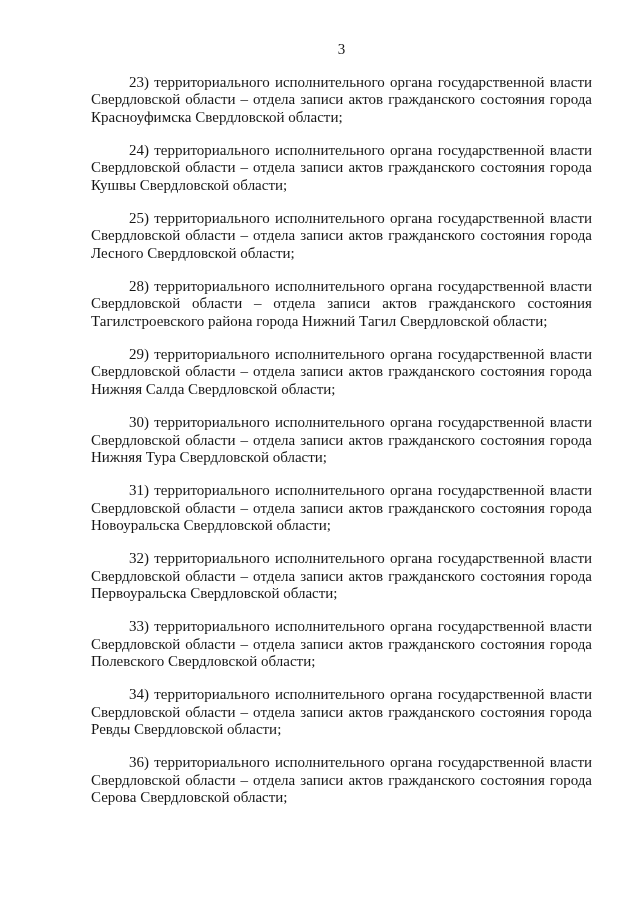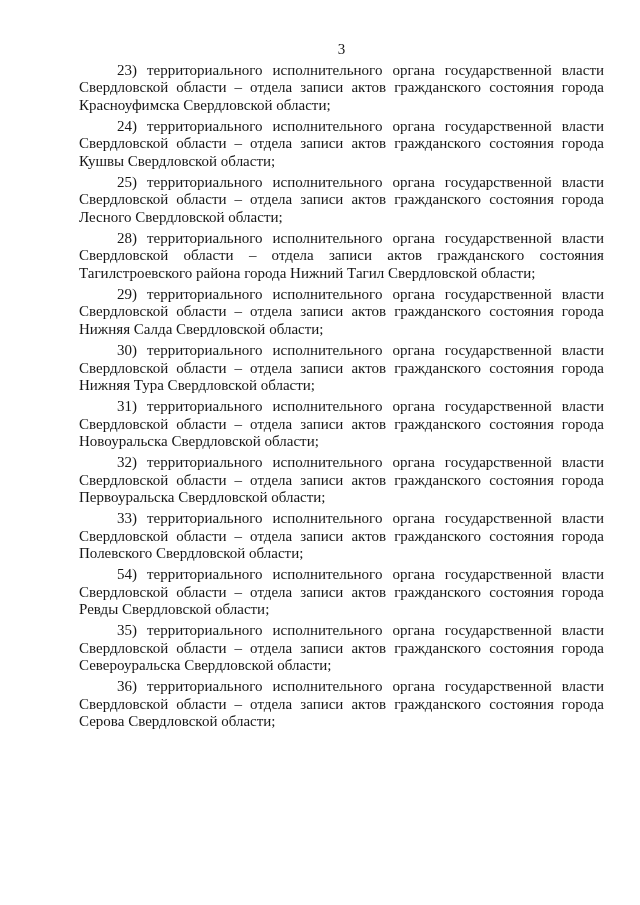--- a/index.html
+++ b/index.html
@@ -22,21 +22,21 @@
     top: 40px;
     width: 533px;
   }
   .page-number {
     text-align: center;
     font-size: 15px;
     line-height: 18px;
     margin: 0 0 4px 0;
   }
   .para {
-    margin: 4px;
+    margin: 16px;
     font-size: 15px;
     line-height: 17.35px;
     text-align: justify;
     text-indent: 38px;
     -webkit-hyphens: none;
     hyphens: none;
   }
 </style>
 </head>
 <body>
@@ -47,18 +47,17 @@
     <div>
         <p class="para">23) территориального исполнительного органа государственной власти Свердловской области – отдела записи актов гражданского состояния города Красноуфимска Свердловской области;</p>
         <p class="para">24) территориального исполнительного органа государственной власти Свердловской области – отдела записи актов гражданского состояния города Кушвы Свердловской области;</p>
         <p class="para">25) территориального исполнительного органа государственной власти Свердловской области – отдела записи актов гражданского состояния города Лесного Свердловской области;</p>
         <p class="para">28) территориального исполнительного органа государственной власти Свердловской области – отдела записи актов гражданского состояния Тагилстроевского района города Нижний Тагил Свердловской области;</p>
         <p class="para">29) территориального исполнительного органа государственной власти Свердловской области – отдела записи актов гражданского состояния города Нижняя Салда Свердловской области;</p>
         <p class="para">30) территориального исполнительного органа государственной власти Свердловской области – отдела записи актов гражданского состояния города Нижняя Тура Свердловской области;</p>
         <p class="para">31) территориального исполнительного органа государственной власти Свердловской области – отдела записи актов гражданского состояния города Новоуральска Свердловской области;</p>
         <p class="para">32) территориального исполнительного органа государственной власти Свердловской области – отдела записи актов гражданского состояния города Первоуральска Свердловской области;</p>
         <p class="para">33) территориального исполнительного органа государственной власти Свердловской области – отдела записи актов гражданского состояния города Полевского Свердловской области;</p>
-        <p class="para">54) территориального исполнительного органа государственной власти Свердловской области – отдела записи актов гражданского состояния города Ревды Свердловской области;</p>
-        <p class="para">35) территориального исполнительного органа государственной власти Свердловской области – отдела записи актов гражданского состояния города Североуральска Свердловской области;</p>
+        <p class="para">34) территориального исполнительного органа государственной власти Свердловской области – отдела записи актов гражданского состояния города Ревды Свердловской области;</p>
         <p class="para">36) территориального исполнительного органа государственной власти Свердловской области – отдела записи актов гражданского состояния города Серова Свердловской области;</p>
       </div>
   </div>
 </div>
 
 </body></html>

